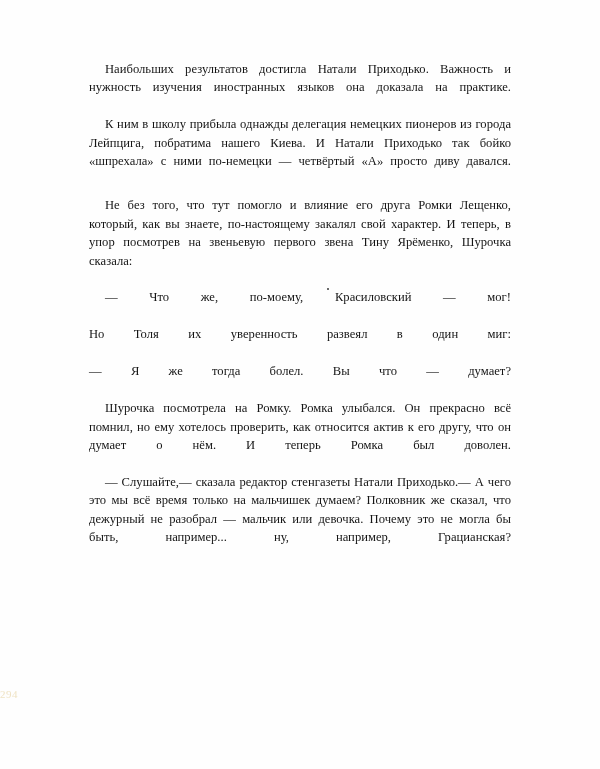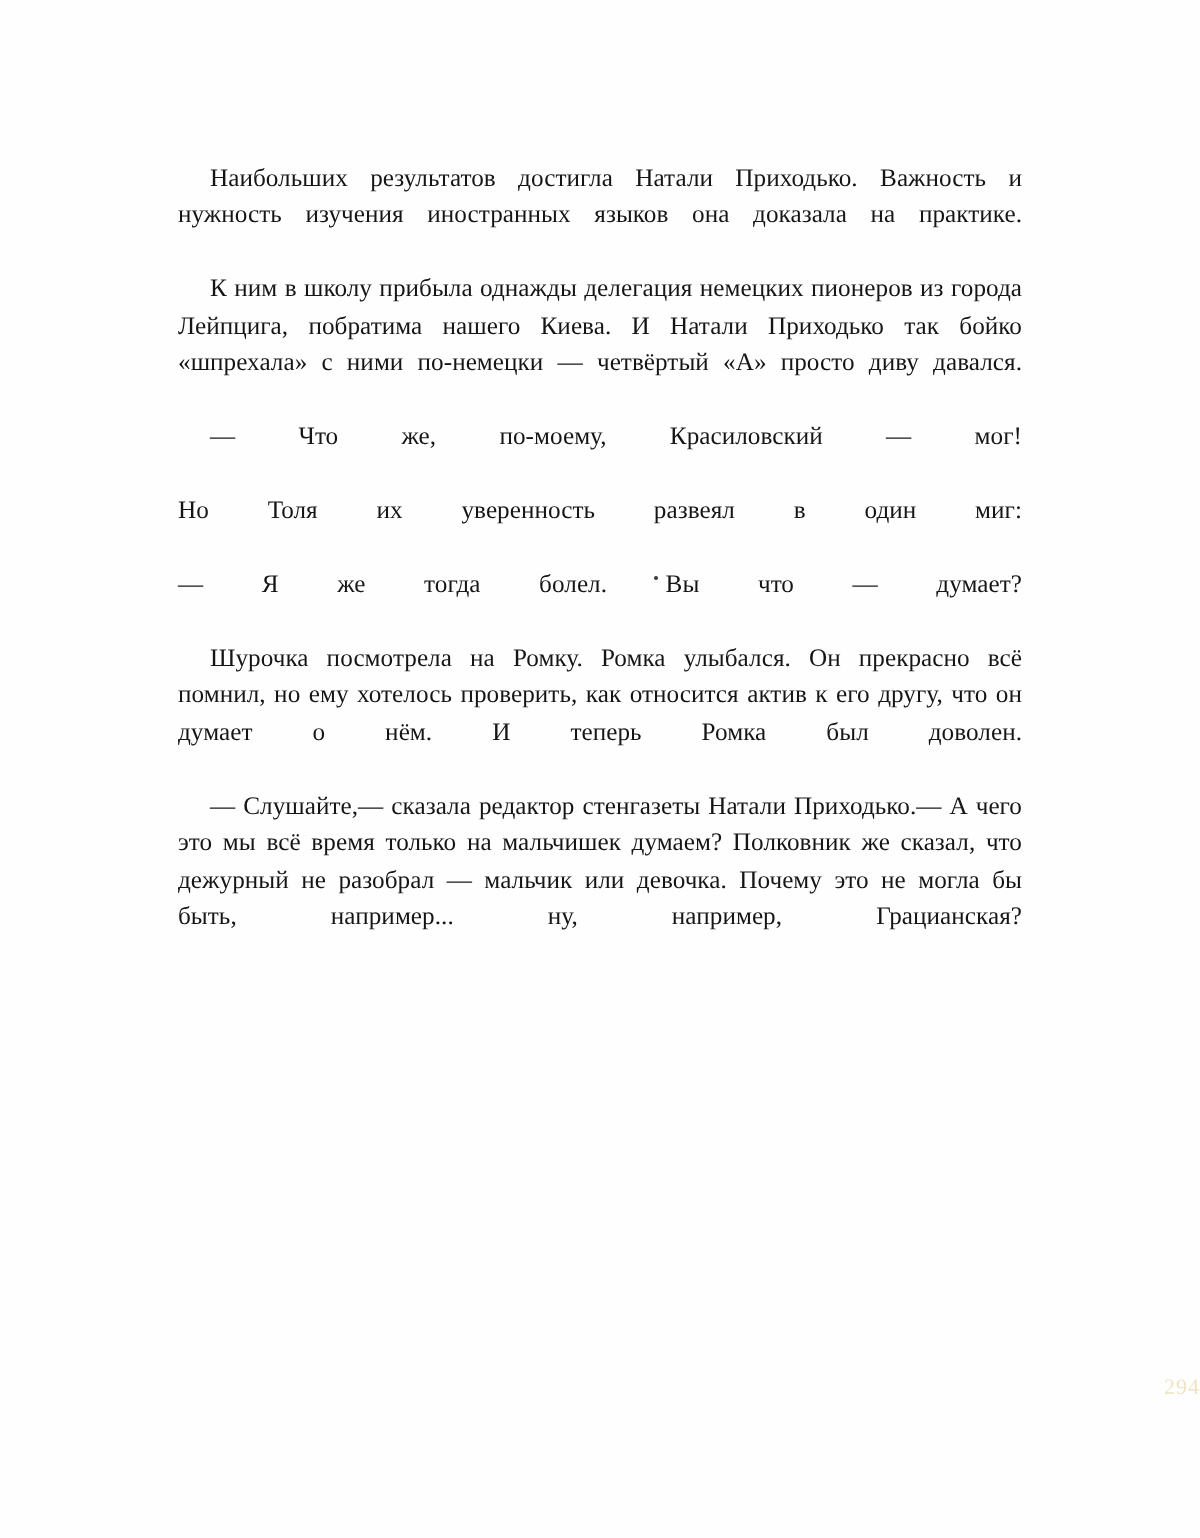--- a/index.html
+++ b/index.html
@@ -23,21 +23,20 @@
     width: 600px;
     height: 769px;
     background: #fefefe;
   }
 
   #textblock {
     position: absolute;
     left: 89px;
     top: 60px;
     width: 422px;
-    margin-top: 20px;
   }
 
   p.para {
     margin: 0;
     text-align: justify;
     text-justify: inter-word;
     text-indent: 16px;
     font-size: 12.6px;
     line-height: 18.45px;
     letter-spacing: 0.02px;
@@ -77,36 +76,37 @@
     height: 2px;
     background: #3a3a3a;
     border-radius: 50%;
   }
 
   #page-number {
     position: absolute;
     left: 0;
     top: 688px;
     width: 600px;
-    text-align: right;
+    text-align: left;
     font-size: 11px;
     font-family: "Liberation Serif", "DejaVu Serif", serif;
     color: #efe3c4;
     letter-spacing: 0.5px;
   }
 </style>
 </head>
 <body>
 
 <div id="page">
 
   <div id="textblock">
 
     <p class="para nogap">Наибольших результатов достигла Натали Приходько. Важность и нужность изучения иностранных языков она доказала на практике.</p>
     <p class="para nogap">К ним в школу прибыла однажды делегация немецких пионеров из города Лейпцига, побратима нашего Киева. И Натали Приходько так бойко «шпрехала» с ними по-немецки — четвёртый «А» просто диву давался.</p>
+    <p class="para gap">Не без того, что тут помогло и влияние его друга Ромки Лещенко, который, как вы знаете, по-настоящему закалял свой характер. И теперь, в упор посмотрев на звеньевую первого звена Тину Ярёменко, Шурочка сказала:</p>
     <p class="para dlg nogap">— Что же, по-моему, Красиловский — мог!</p>
     <p class="para noindent nogap">Но Толя их уверенность развеял в один миг:</p>
     <p class="para noindent nogap">— Я же тогда болел. Вы что — думает?</p>
     <p class="para nogap">Шурочка посмотрела на Ромку. Ромка улыбался. Он прекрасно всё помнил, но ему хотелось проверить, как относится актив к его другу, что он думает о нём. И теперь Ромка был доволен.</p>
     <p class="para dlg nogap">— Слушайте,— сказала редактор стенгазеты Натали Приходько.— А чего это мы всё время только на мальчишек думаем? Полковник же сказал, что дежурный не разобрал — мальчик или девочка. Почему это не могла бы быть, например... ну, например, Грацианская?</p>
 
   </div>
 
   <div class="stray-dot"></div>
 

